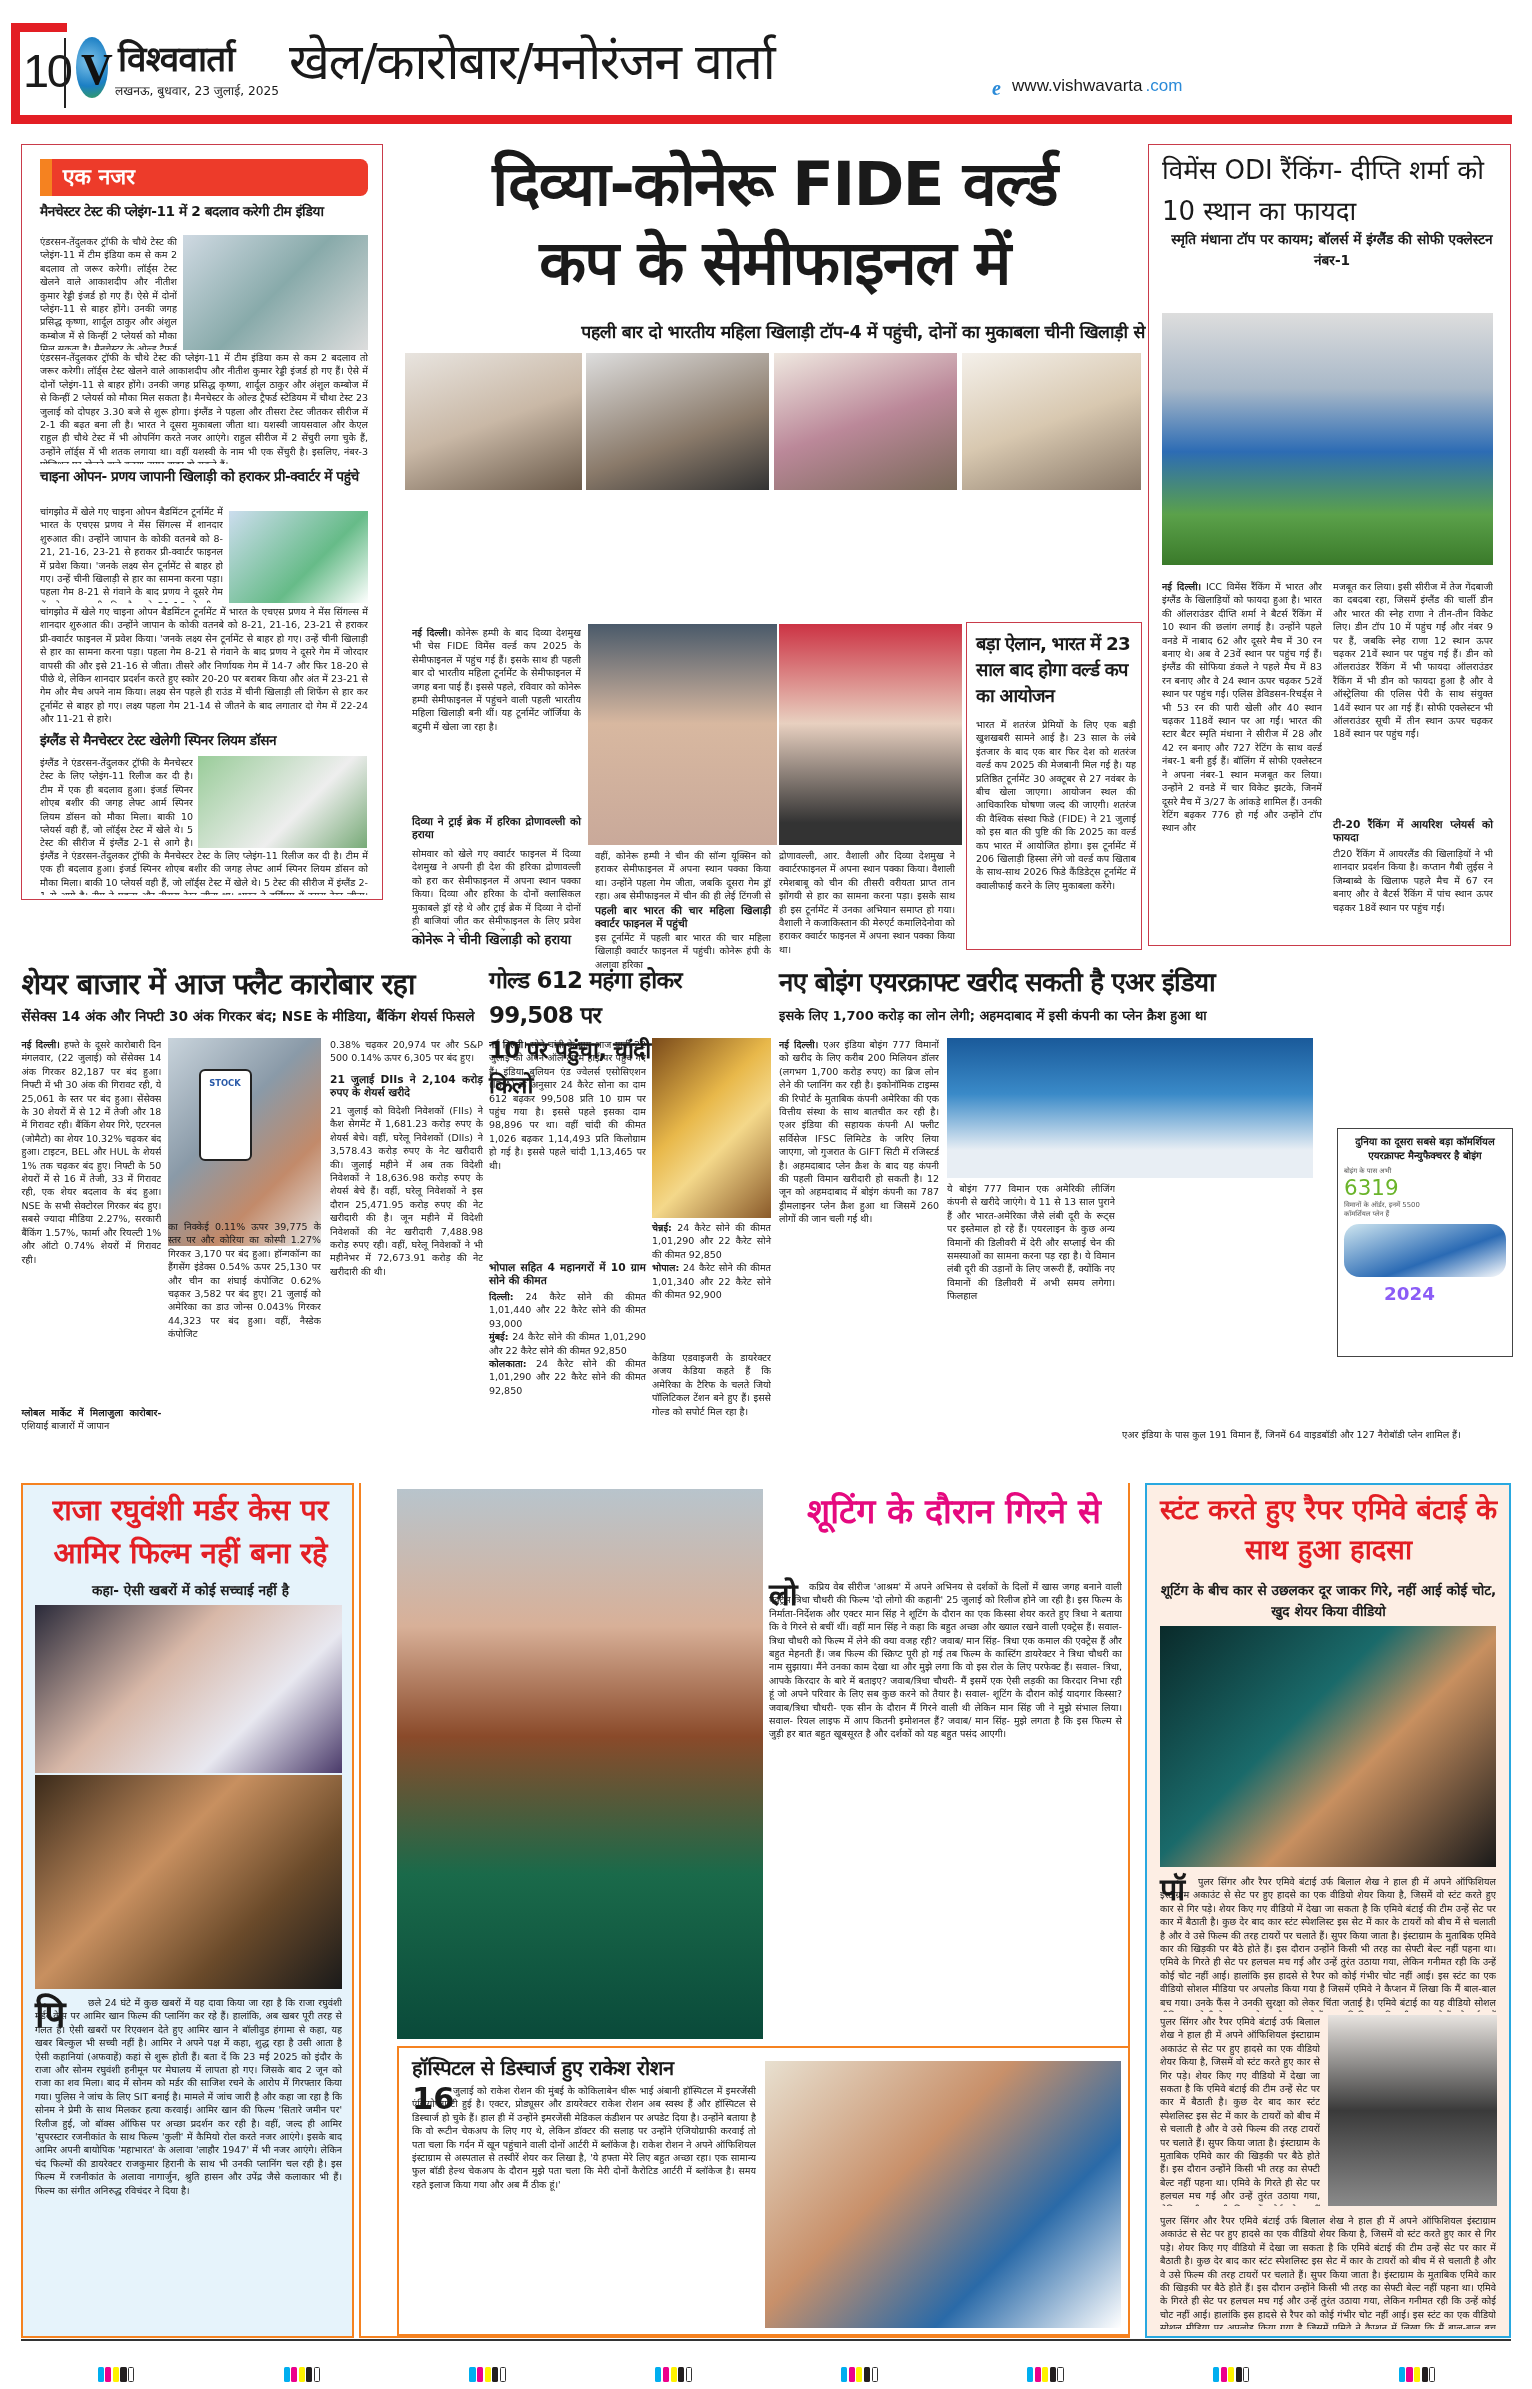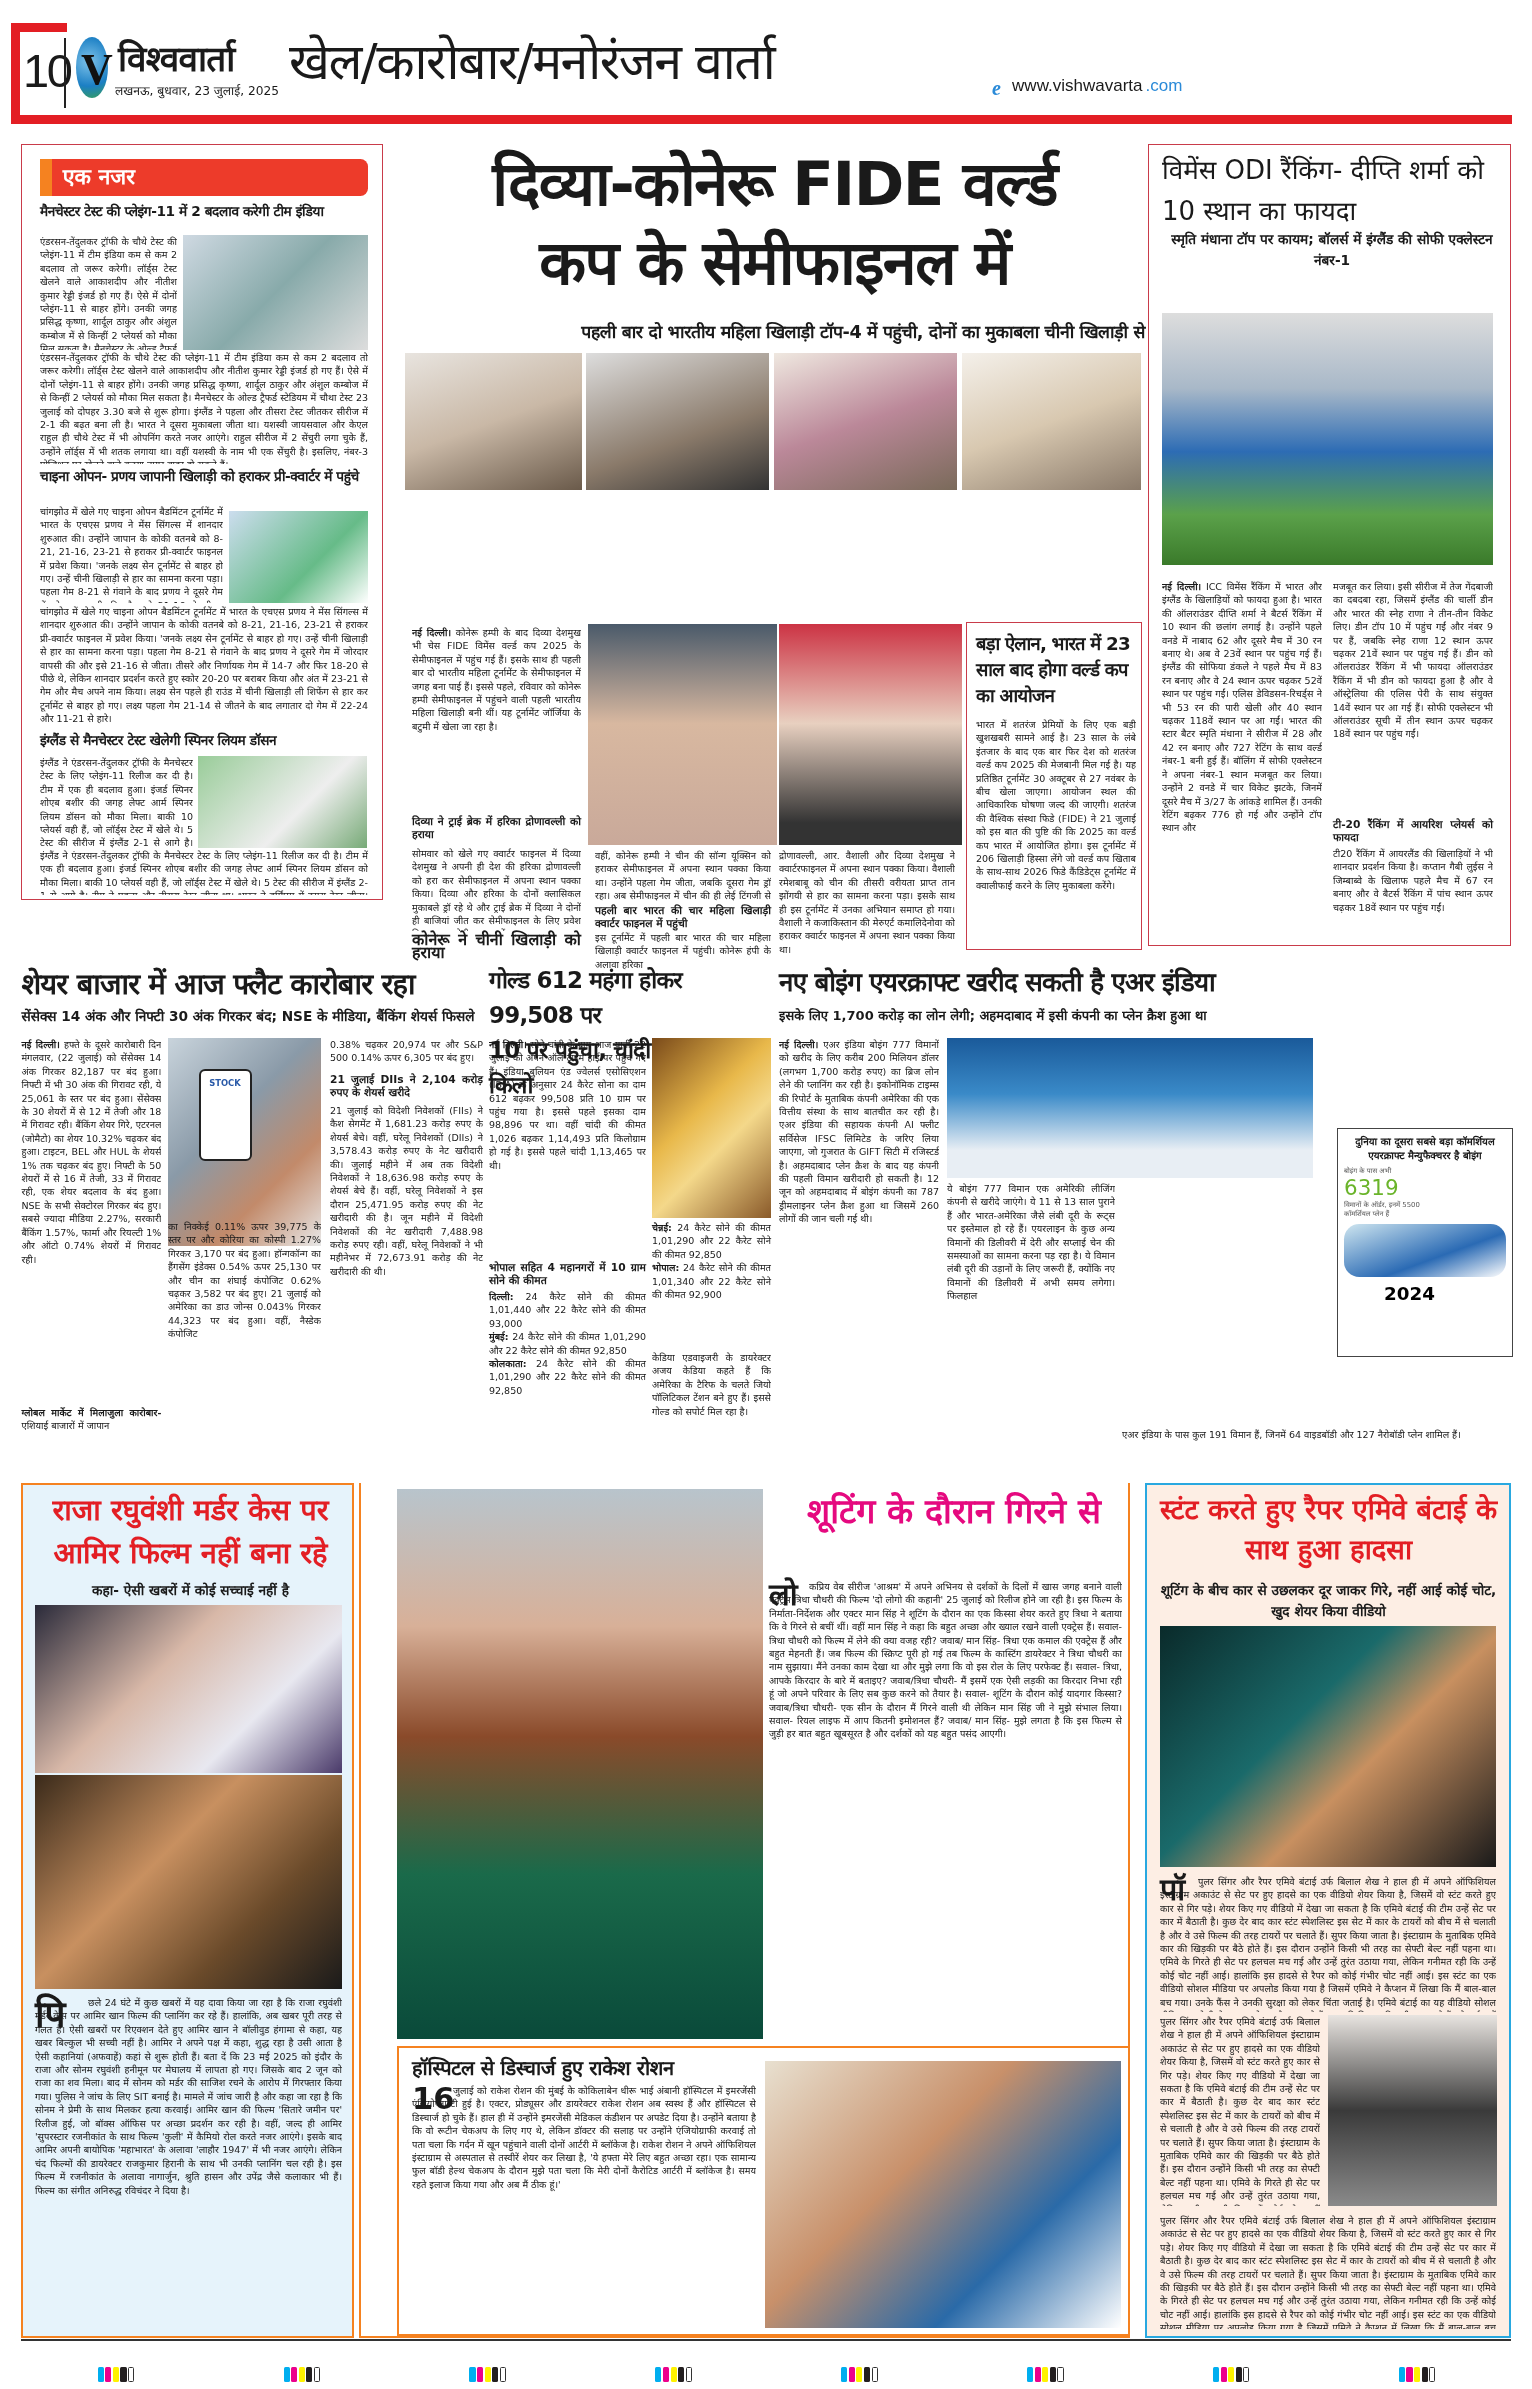--- a/index.html
+++ b/index.html
@@ -92,21 +92,21 @@
 <div class="abs photo" style="left:405px;top:353px;width:177px;height:137px;background:linear-gradient(160deg,#e8e4df,#c9b8a6 50%,#6a5a4a);"></div>
 <div class="abs photo" style="left:586px;top:353px;width:183px;height:137px;background:linear-gradient(160deg,#ddd,#8a7a6a 60%,#333);"></div>
 <div class="abs photo" style="left:774px;top:353px;width:183px;height:137px;background:linear-gradient(160deg,#efe8e0,#b89 50%,#7a6a5a);"></div>
 <div class="abs photo" style="left:962px;top:353px;width:179px;height:137px;background:linear-gradient(160deg,#f4f0ea,#d8c8b0 50%,#8a7a6a);"></div>
 <div class="abs photo" style="left:588px;top:624px;width:189px;height:221px;background:linear-gradient(180deg,#4a5a6a,#d8b8a0 45%,#c9a99a);"></div>
 <div class="abs photo" style="left:779px;top:624px;width:183px;height:221px;background:linear-gradient(180deg,#cc3344,#e8d0c0 45%,#333 90%);"></div>
 
 <div class="abs body-text" style="left:412px;top:626px;width:169px;height:183px;overflow:hidden;"><b>नई दिल्ली।</b> <span>कोनेरू हम्पी के बाद दिव्या देशमुख भी चेस FIDE विमेंस वर्ल्ड कप 2025 के सेमीफाइनल में पहुंच गई हैं। इसके साथ ही पहली बार दो भारतीय महिला टूर्नामेंट के सेमीफाइनल में जगह बना पाई हैं। इससे पहले, रविवार को कोनेरू हम्पी सेमीफाइनल में पहुंचने वाली पहली भारतीय महिला खिलाड़ी बनी थीं। यह टूर्नामेंट जॉर्जिया के बटुमी में खेला जा रहा है।</span></div>
 <div class="abs body-text" style="left:412px;top:815px;width:169px;height:27.5px;font-weight:700;font-size:10.7px;">दिव्या ने ट्राई ब्रेक में हरिका द्रोणावल्ली को हराया</div>
 <div class="abs body-text" style="left:412px;top:847px;width:169px;height:84px;overflow:hidden;">सोमवार को खेले गए क्वार्टर फाइनल में दिव्या देशमुख ने अपनी ही देश की हरिका द्रोणावल्ली को हरा कर सेमीफाइनल में अपना स्थान पक्का किया। दिव्या और हरिका के दोनों क्लासिकल मुकाबले ड्रॉ रहे थे और ट्राई ब्रेक में दिव्या ने दोनों ही बाजियां जीत कर सेमीफाइनल के लिए प्रवेश किया। अब सेमीफाइनल में उनका मुकाबला तान झोंगयी से होगा।</div>
-<div class="abs body-text" style="left:412px;top:933px;width:169px;font-weight:700;font-size:16px;">कोनेरू ने चीनी खिलाड़ी को हराया</div>
+<div class="abs body-text" style="left:412px;top:933px;width:169px;font-weight:700;font-size:13px;">कोनेरू ने चीनी खिलाड़ी को हराया</div>
 
 <div class="abs body-text" style="left:595px;top:849px;width:176px;height:53px;overflow:hidden;">वहीं, कोनेरू हम्पी ने चीन की सॉन्ग यूक्सिन को हराकर सेमीफाइनल में अपना स्थान पक्का किया था। उन्होंने पहला गेम जीता, जबकि दूसरा गेम ड्रॉ रहा। अब सेमीफाइनल में चीन की ही लेई टिंगजी से खेलेंगी।</div>
 <div class="abs body-text" style="left:595px;top:904px;width:176px;font-weight:700;font-size:10.7px;">पहली बार भारत की चार महिला खिलाड़ी क्वार्टर फाइनल में पहुंची</div>
 <div class="abs body-text" style="left:595px;top:931px;width:176px;height:40px;overflow:hidden;">इस टूर्नामेंट में पहली बार भारत की चार महिला खिलाड़ी क्वार्टर फाइनल में पहुंची। कोनेरू हंपी के अलावा हरिका</div>
 
 <div class="abs body-text" style="left:779px;top:849px;width:176px;height:122px;overflow:hidden;">द्रोणावल्ली, आर. वैशाली और दिव्या देशमुख ने क्वार्टरफाइनल में अपना स्थान पक्का किया। वैशाली रमेशबाबू को चीन की तीसरी वरीयता प्राप्त तान झोंगयी से हार का सामना करना पड़ा। इसके साथ ही इस टूर्नामेंट में उनका अभियान समाप्त हो गया। वैशाली ने कजाकिस्तान की मेरुएर्ट कमालिदेनोवा को हराकर क्वार्टर फाइनल में अपना स्थान पक्का किया था।</div>
 
 <div class="abs box-red" style="left:966px;top:622px;width:176px;height:328px;"></div>
 <div class="abs" style="left:976px;top:631px;width:160px;font-size:18.3px;font-weight:700;line-height:26px;letter-spacing:-0.8px;">बड़ा ऐलान, भारत में 23 साल बाद होगा वर्ल्ड कप का आयोजन</div>
 <div class="abs body-text" style="left:976px;top:718px;width:160px;height:226px;overflow:hidden;">भारत में शतरंज प्रेमियों के लिए एक बड़ी खुशखबरी सामने आई है। 23 साल के लंबे इंतजार के बाद एक बार फिर देश को शतरंज वर्ल्ड कप 2025 की मेजबानी मिल गई है। यह प्रतिष्ठित टूर्नामेंट 30 अक्टूबर से 27 नवंबर के बीच खेला जाएगा। आयोजन स्थल की आधिकारिक घोषणा जल्द की जाएगी। शतरंज की वैश्विक संस्था फिडे (FIDE) ने 21 जुलाई को इस बात की पुष्टि की कि 2025 का वर्ल्ड कप भारत में आयोजित होगा। इस टूर्नामेंट में 206 खिलाड़ी हिस्सा लेंगे जो वर्ल्ड कप खिताब के साथ-साथ 2026 फिडे कैंडिडेट्स टूर्नामेंट में क्वालीफाई करने के लिए मुकाबला करेंगे।</div>
@@ -155,21 +155,21 @@
 <div class="abs photo" style="left:947px;top:1038px;width:366px;height:140px;background:linear-gradient(180deg,#1a5a9a,#3a8ac8 40%,#e8eef4 80%);"></div>
 <div class="abs body-text" style="left:779px;top:1038px;width:160px;height:389px;overflow:hidden;"><b>नई दिल्ली।</b> <span>एअर इंडिया बोइंग 777 विमानों को खरीद के लिए करीब 200 मिलियन डॉलर (लगभग 1,700 करोड़ रुपए) का ब्रिज लोन लेने की प्लानिंग कर रही है। इकोनॉमिक टाइम्स की रिपोर्ट के मुताबिक कंपनी अमेरिका की एक वित्तीय संस्था के साथ बातचीत कर रही है। एअर इंडिया की सहायक कंपनी AI फ्लीट सर्विसेज IFSC लिमिटेड के जरिए लिया जाएगा, जो गुजरात के GIFT सिटी में रजिस्टर्ड है। अहमदाबाद प्लेन क्रैश के बाद यह कंपनी की पहली विमान खरीदारी हो सकती है। 12 जून को अहमदाबाद में बोइंग कंपनी का 787 ड्रीमलाइनर प्लेन क्रैश हुआ था जिसमें 260 लोगों की जान चली गई थी।</span></div>
 <div class="abs body-text" style="left:947px;top:1182px;width:168px;height:246px;overflow:hidden;">ये बोइंग 777 विमान एक अमेरिकी लीजिंग कंपनी से खरीदे जाएंगे। ये 11 से 13 साल पुराने हैं और भारत-अमेरिका जैसे लंबी दूरी के रूट्स पर इस्तेमाल हो रहे हैं। एयरलाइन के कुछ अन्य विमानों की डिलीवरी में देरी और सप्लाई चेन की समस्याओं का सामना करना पड़ रहा है। ये विमान लंबी दूरी की उड़ानों के लिए जरूरी हैं, क्योंकि नए विमानों की डिलीवरी में अभी समय लगेगा। फिलहाल</div>
 <div class="abs body-text" style="left:1122px;top:1428px;width:382px;">एअर इंडिया के पास कुल 191 विमान हैं, जिनमें 64 वाइडबॉडी और 127 नैरोबॉडी प्लेन शामिल हैं।</div>
 <div class="abs" style="left:1337px;top:1128px;width:176px;height:229px;border:1.5px solid #444;background:#fff;">
   <div style="text-align:center;font-size:10px;font-weight:700;padding:4.6px;">दुनिया का दूसरा सबसे बड़ा कॉमर्शियल एयरक्राफ्ट मैन्युफैक्चरर है बोइंग</div>
   <div style="font-size:6.9px;padding-left:6.1px;color:#555;">बोइंग के पास अभी</div>
   <div style="font-size:21.4px;color:#6ab42a;padding-left:6.1px;">6319</div>
   <div style="font-size:6.9px;padding-left:6.1px;width:84px;color:#555;">विमानों के ऑर्डर, इनमें 5500 कॉमर्शियल प्लेन हैं</div>
   <div style="margin:6.1px;height:53px;background:linear-gradient(160deg,#cfe6f0,#2a6ab4 60%,#fff);border-radius:15.3px;"></div>
-  <div style="font-size:18.3px;font-weight:700;color:#000000;padding-left:46px;">2024</div>
+  <div style="font-size:18.3px;font-weight:700;color:#8b5cf6;padding-left:46px;">2024</div>
 </div>
 
 <div class="abs bottom-box-blue" style="left:21.4px;top:1483px;width:333px;height:855px;"></div>
 <div class="abs red" style="left:38px;top:1489px;width:305px;text-align:center;font-size:29px;font-weight:700;line-height:43px;">राजा रघुवंशी मर्डर केस पर आमिर फिल्म नहीं बना रहे</div>
 <div class="abs" style="left:38px;top:1580px;width:305px;text-align:center;font-size:13.7px;font-weight:700;">कहा- ऐसी खबरों में कोई सच्चाई नहीं है</div>
 <div class="abs photo" style="left:35px;top:1605px;width:307px;height:168px;background:linear-gradient(135deg,#2a2a3a,#d8b8a8 40%,#e8e8f0 70%,#4a3a6a);"></div>
 <div class="abs photo" style="left:35px;top:1775px;width:307px;height:214px;background:linear-gradient(135deg,#3a2a1a,#c89060 40%,#6a4a2a 70%,#1a1a1a);"></div>
 <div class="abs" style="left:35px;top:1996px;font-size:37px;font-weight:700;line-height:37px;">पि</div>
 <div class="abs body-text" style="left:35px;top:1996px;width:307px;height:336px;overflow:hidden;text-indent:53px;">छले 24 घंटे में कुछ खबरों में यह दावा किया जा रहा है कि राजा रघुवंशी मर्डर केस पर आमिर खान फिल्म की प्लानिंग कर रहे हैं। हालांकि, अब खबर पूरी तरह से गलत है। ऐसी खबरों पर रिएक्शन देते हुए आमिर खान ने बॉलीवुड हंगामा से कहा, यह खबर बिल्कुल भी सच्ची नहीं है। आमिर ने अपने पक्ष में कहा, शुद्ध रहा है उसी आता है ऐसी कहानियां (अफवाहें) कहां से शुरू होती हैं। बता दें कि 23 मई 2025 को इंदौर के राजा और सोनम रघुवंशी हनीमून पर मेघालय में लापता हो गए। जिसके बाद 2 जून को राजा का शव मिला। बाद में सोनम को मर्डर की साजिश रचने के आरोप में गिरफ्तार किया गया। पुलिस ने जांच के लिए SIT बनाई है। मामले में जांच जारी है और कहा जा रहा है कि सोनम ने प्रेमी के साथ मिलकर हत्या करवाई। आमिर खान की फिल्म 'सितारे जमीन पर' रिलीज हुई, जो बॉक्स ऑफिस पर अच्छा प्रदर्शन कर रही है। वहीं, जल्द ही आमिर 'सुपरस्टार रजनीकांत के साथ फिल्म 'कुली' में कैमियो रोल करते नजर आएंगे। इसके बाद आमिर अपनी बायोपिक 'महाभारत' के अलावा 'लाहौर 1947' में भी नजर आएंगे। लेकिन चंद फिल्मों की डायरेक्टर राजकुमार हिरानी के साथ भी उनकी प्लानिंग चल रही है। इस फिल्म में रजनीकांत के अलावा नागार्जुन, श्रुति हासन और उपेंद्र जैसे कलाकार भी हैं। फिल्म का संगीत अनिरुद्ध रविचंदर ने दिया है।</div>
 

